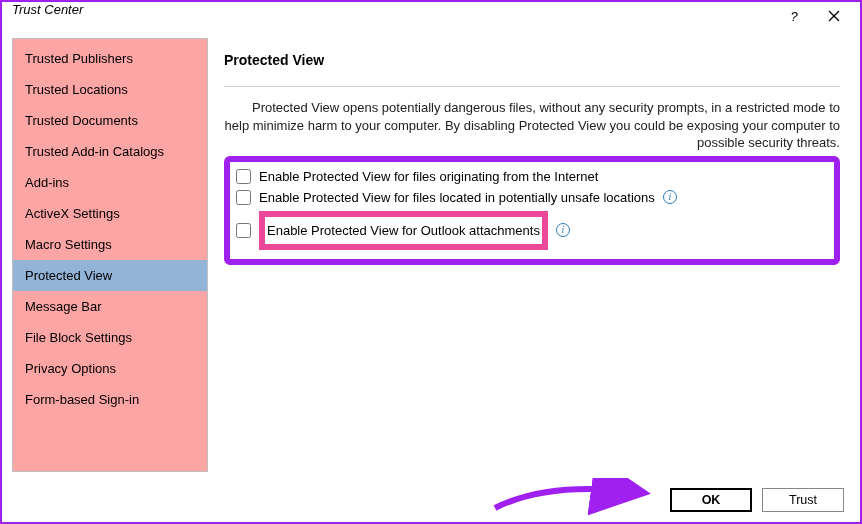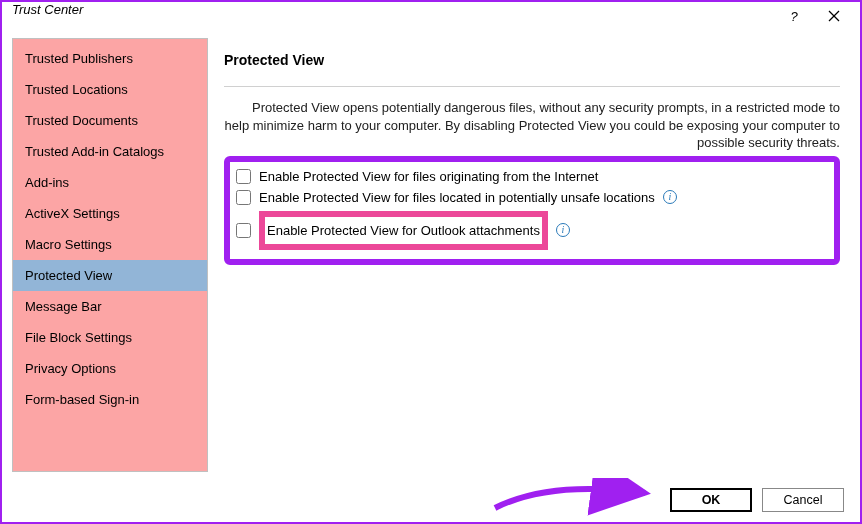--- a/index.html
+++ b/index.html
@@ -178,21 +178,21 @@
         <input type="checkbox" style="">
         <span class="check-label focused">Enable Protected View for Outlook attachments</span>
         <span class="info-icon">i</span>
       </div>
     </div>
   </div>
 </div>
 
 <div class="footer">
   <button class="btn primary">OK</button>
-  <button class="btn">Cancel</button>
+  <button class="btn">Trust</button>
 </div>
 
 <svg class="arrow" width="170" height="40">
   <defs>
     <marker id="ah" markerWidth="12" markerHeight="12" refX="9" refY="5" orient="auto">
       <path d="M0,0 L10,5 L0,10 Z" fill="#a020f0"></path>
     </marker>
   </defs>
   <path d="M5,30 Q60,2 155,15" stroke="#a020f0" stroke-width="6" fill="none" marker-end="url(#ah)"></path>
 </svg>

